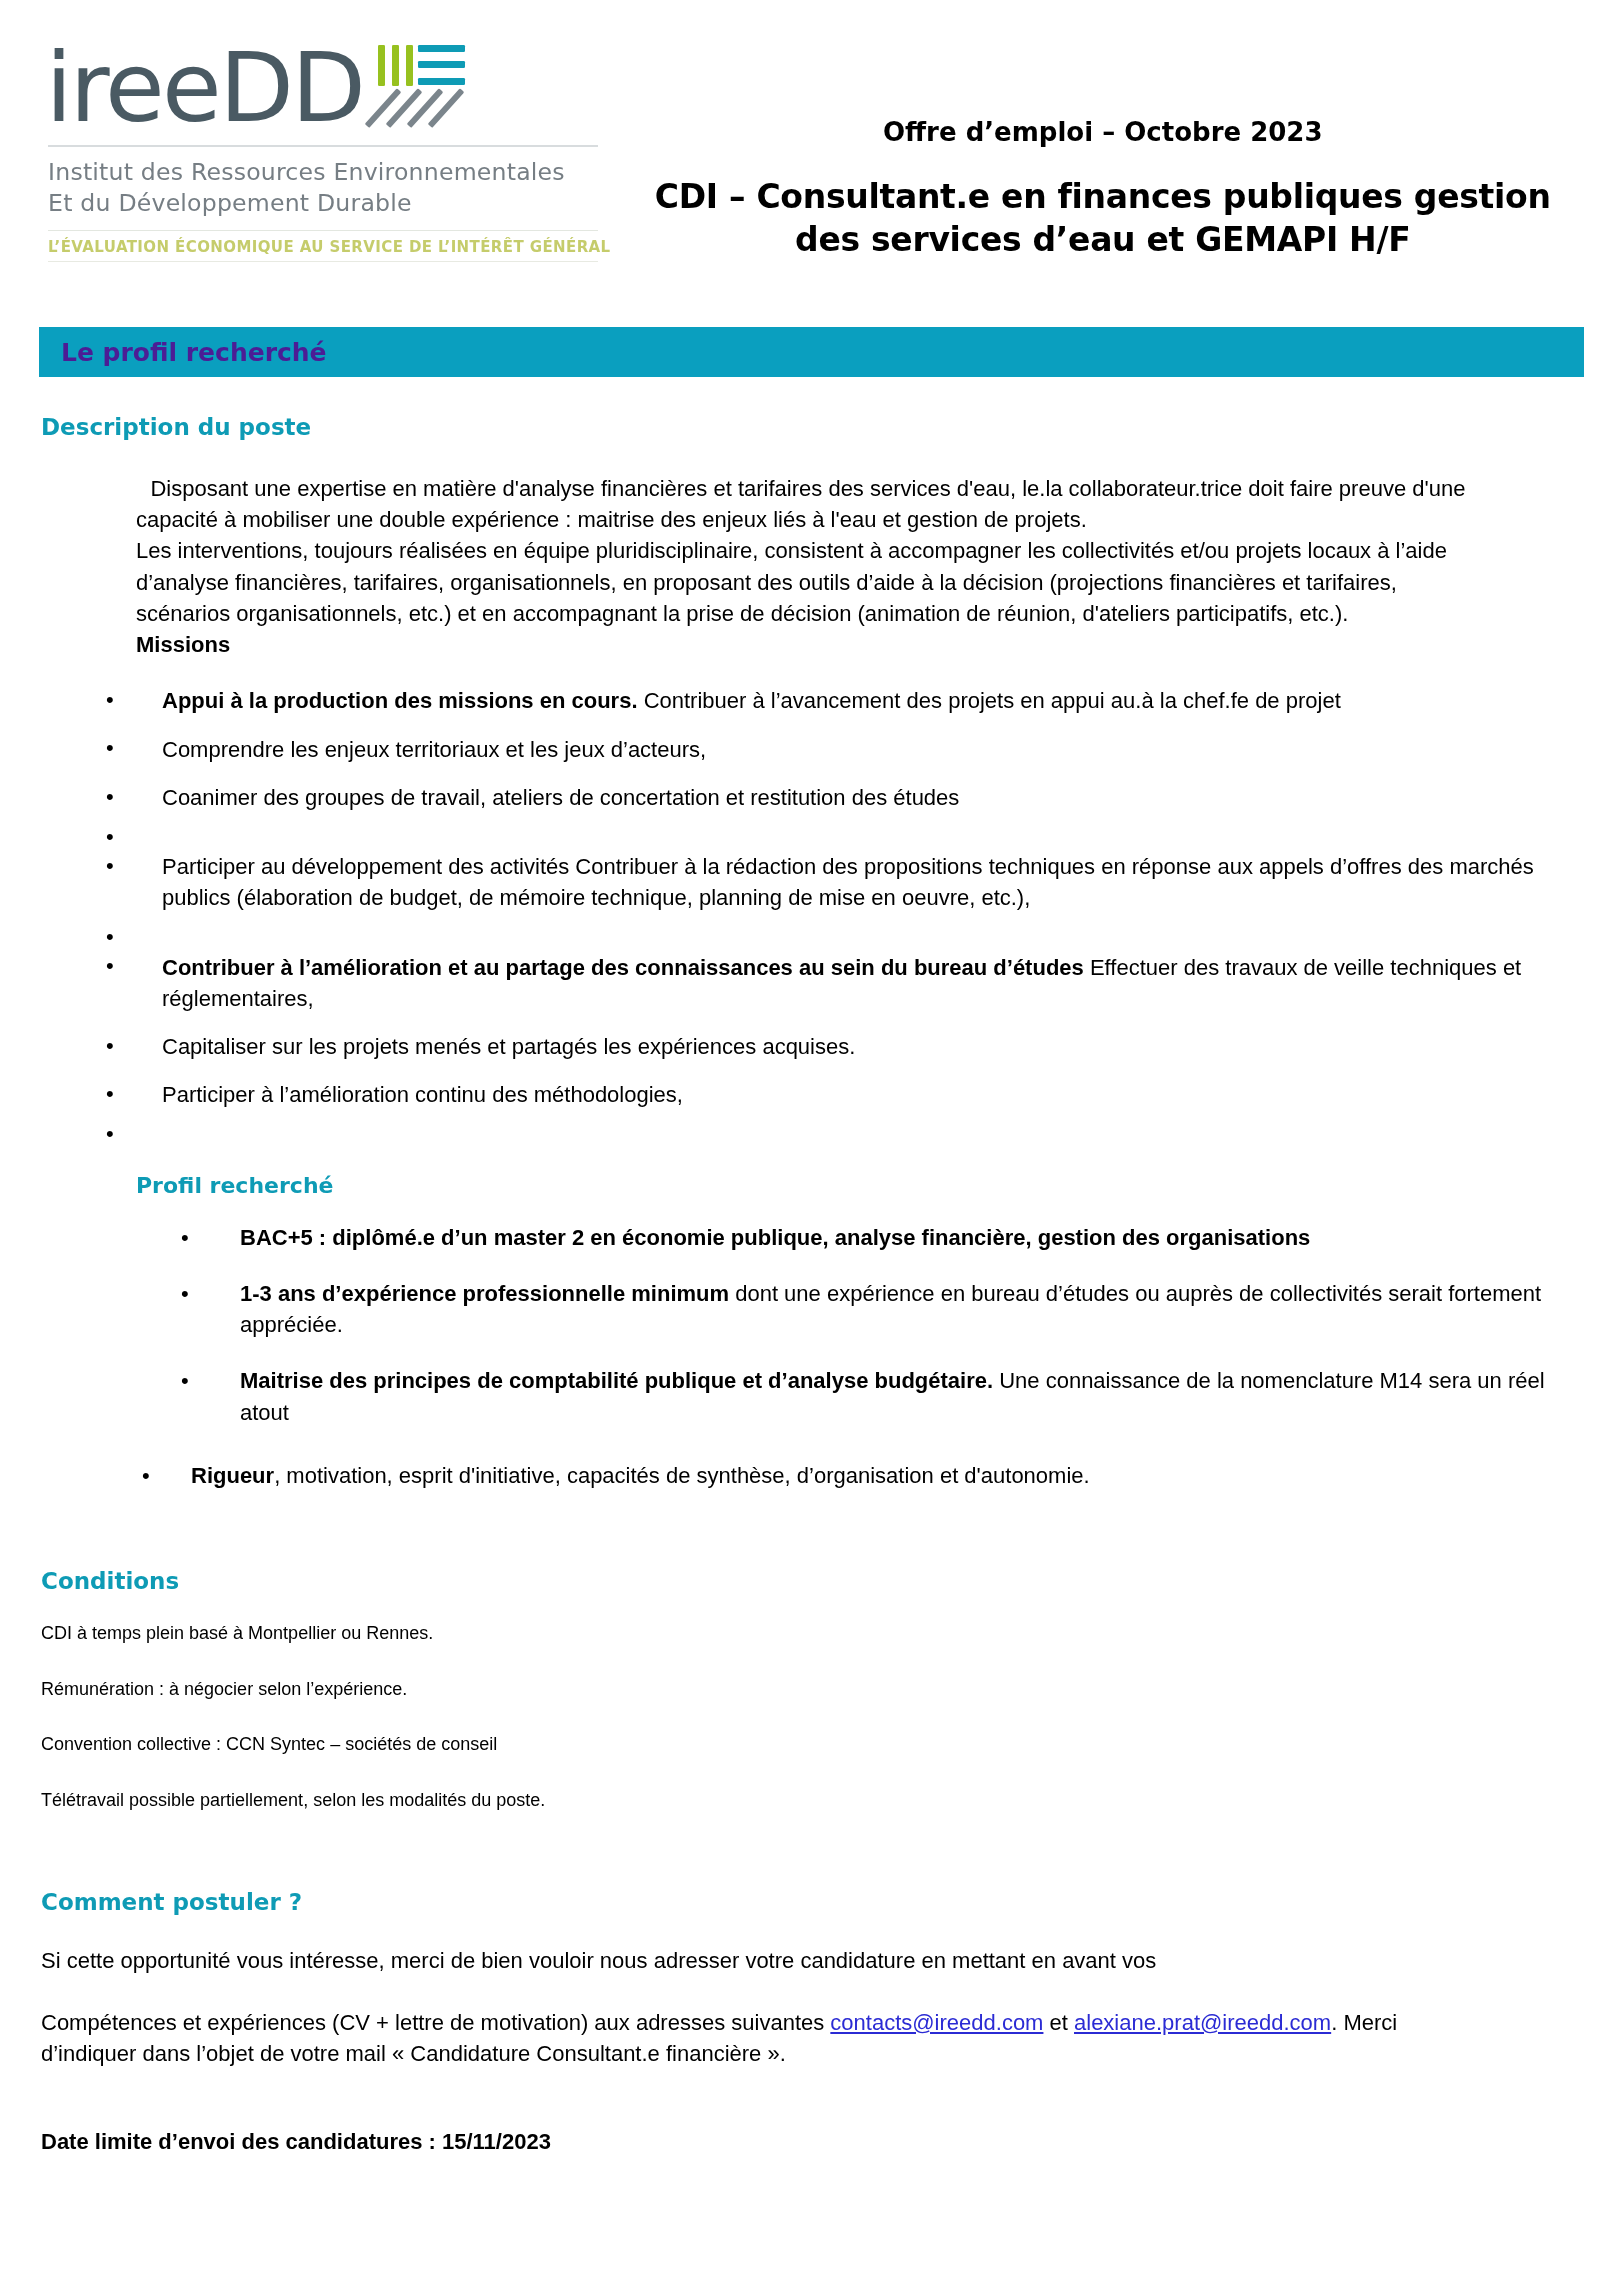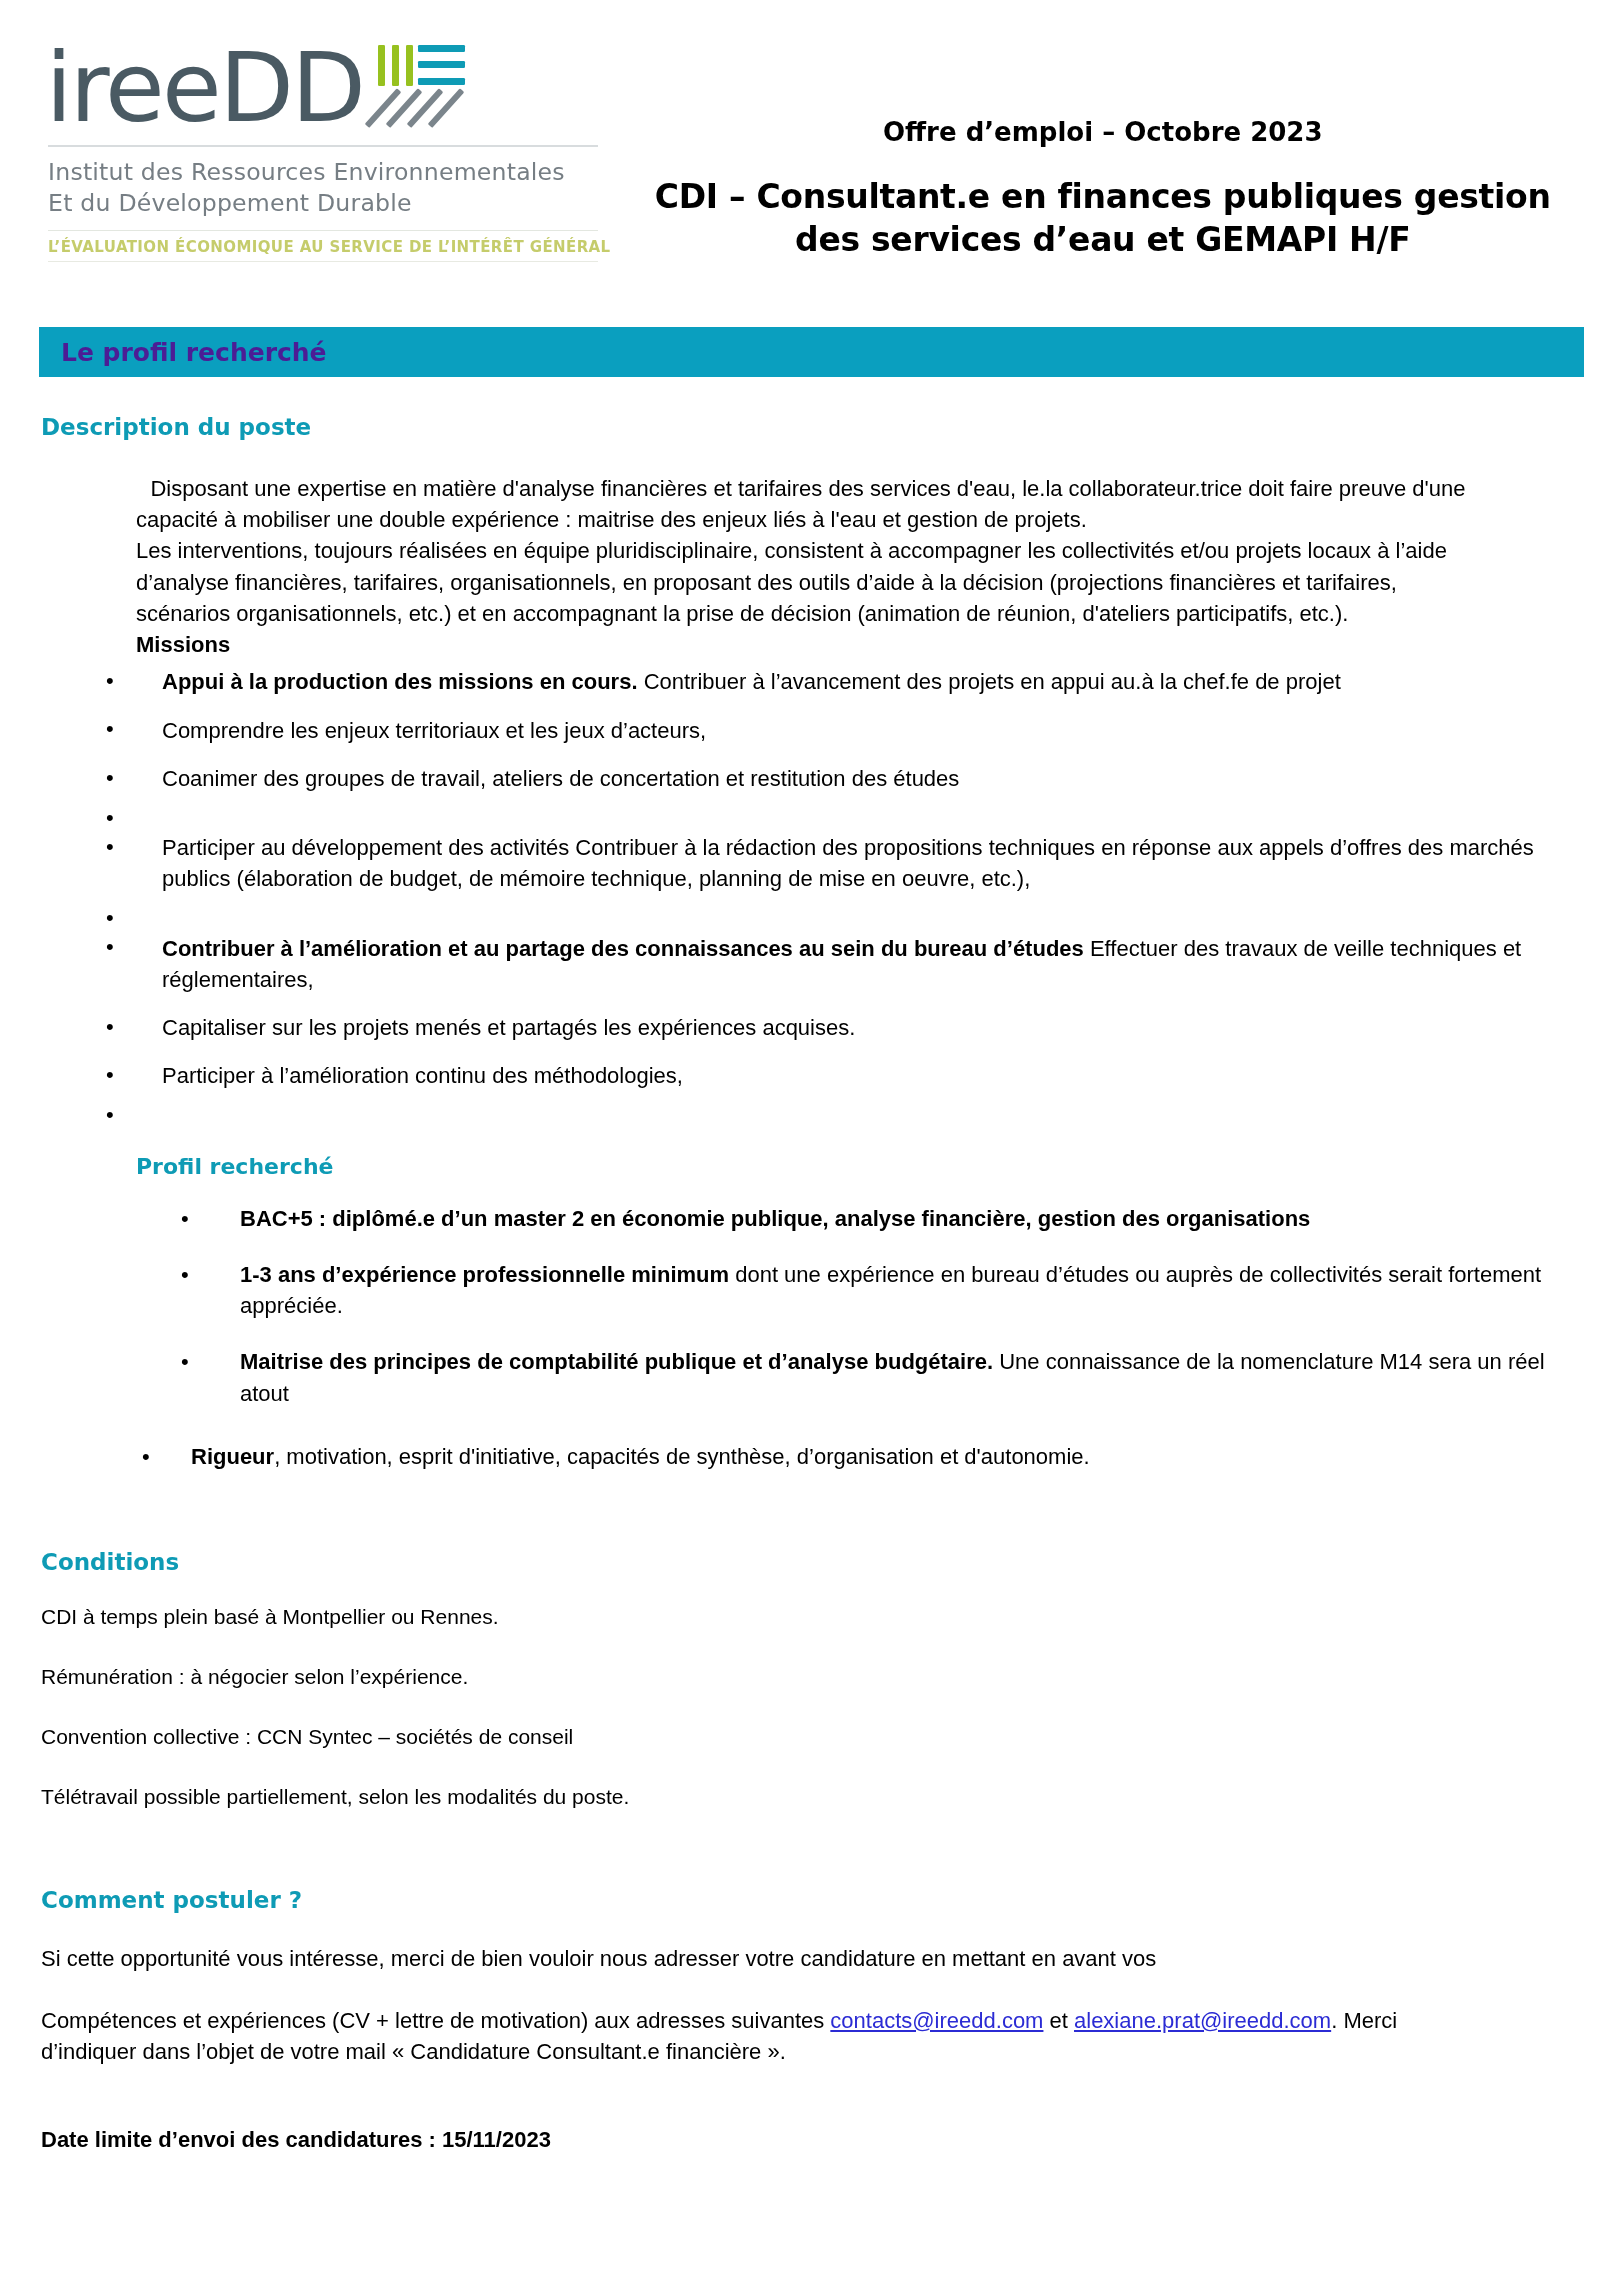--- a/index.html
+++ b/index.html
@@ -207,21 +207,21 @@
   }
   ul.bl li {
     position: relative;
     padding-left: 56px;
     margin-left: 65px;
     font-size: 22px;
     line-height: 1.42;
     min-height: 19.6px;
     margin-top: 17px;
   }
-  ul.bl li:first-child { margin-top: 6px; }
+  ul.bl li:first-child { margin-top: 25px; }
   ul.bl li::before {
     content: "\2022";
     position: absolute;
     left: 0;
     top: -1.3px;
     font-size: 22px;
     line-height: 1.42;
     color: #000;
   }
   ul.bl li.empty {
@@ -275,21 +275,21 @@
   ul.bl3 li::before {
     content: "\2022";
     position: absolute;
     left: 0;
     top: 0;
     font-size: 22px;
   }
   ul.bl3 li b { font-weight: 700; }
 
   .cond-line {
-    font-size: 21px;
+    font-size: 18px;
     line-height: 1.42;
     margin: 30px 0 0 0;
   }
   .cond-line.first { margin-top: 27.5px; }
 
   .apply-line {
     font-size: 22px;
     line-height: 1.42;
     margin: 30px 0 0 0;
     max-width: 1406px;

